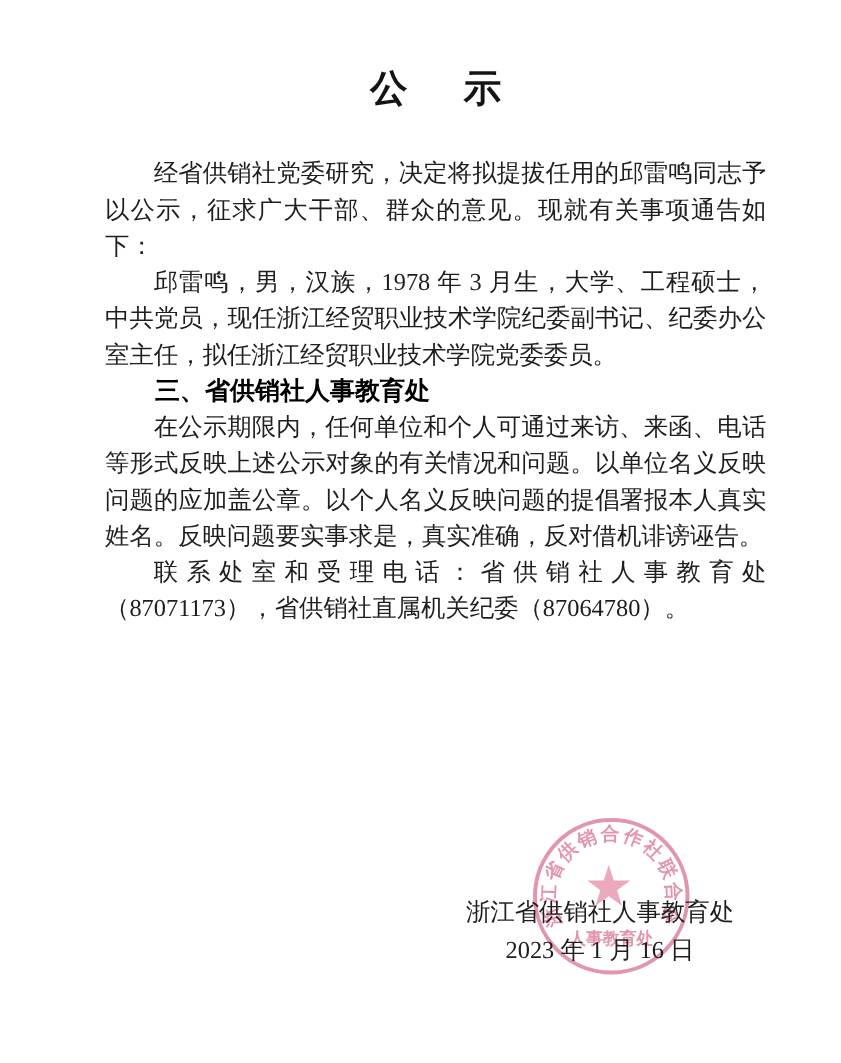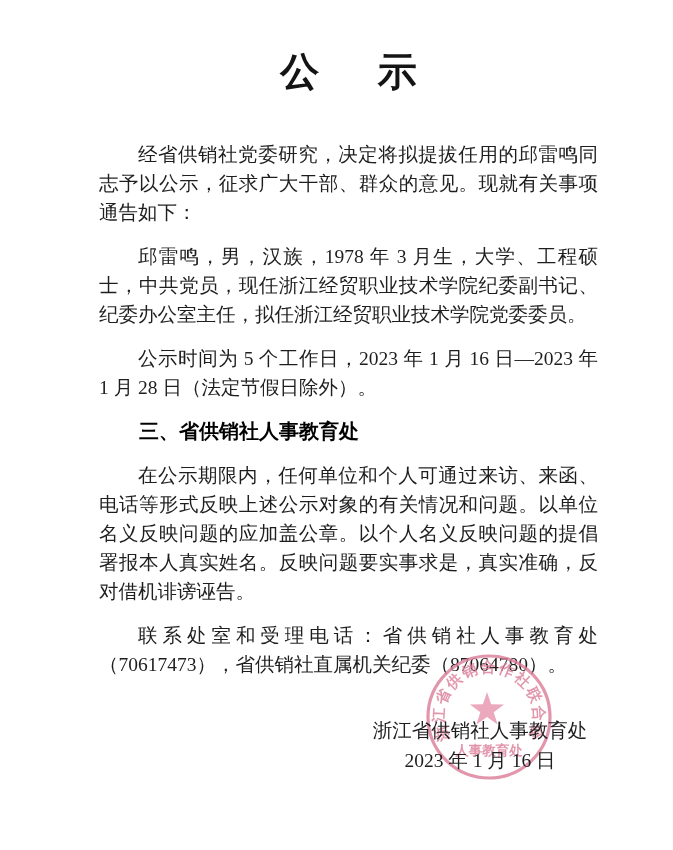--- a/index.html
+++ b/index.html
@@ -12,38 +12,38 @@
     color: #1c1c1c;
     overflow: hidden;
   }
   .doc-title {
     position: absolute;
     top: 50px;
     left: 84px;
     width: 529px;
     margin: 0;
     text-align: center;
-    font-size: 39px;
+    font-size: 30px;
     line-height: 44px;
     font-weight: bold;
     color: #141414;
     font-family: "Liberation Serif", serif;
   }
   .doc-title .title-text {
     letter-spacing: 1.5em;
     margin-right: -1.5em; 
   }
   .doc-body {
     position: absolute;
     left: 84px;
     top: 125px;
     width: 529px;
   }
   .doc-body p {
-    margin: 15px;
+    margin: 0;
     font-size: 19.5px;
     line-height: 29px;
     text-align: justify;
     text-indent: 2em;
     color: #1e1e1e;
   }
   .doc-body p.heading {
     font-family: "Liberation Sans", sans-serif;
     font-weight: bold;
     font-size: 20px;
@@ -76,24 +76,23 @@
 </head>
 <body>
 
 <div class="page">
 
   <h1 class="doc-title"><span class="title-text">公示</span></h1>
 
   <div class="doc-body">
     <p class="body">经省供销社党委研究，决定将拟提拔任用的邱雷鸣同志予以公示，征求广大干部、群众的意见。现就有关事项通告如下：</p>
     <p class="body">邱雷鸣，男，汉族，1978 年 3 月生，大学、工程硕士，中共党员，现任浙江经贸职业技术学院纪委副书记、纪委办公室主任，拟任浙江经贸职业技术学院党委委员。</p>
-    <p class="body">公示时间为 5 个工作日，2023 年 1 月 16 日—2023 年 1 月 28 日（法定节假日除外）。</p>
     <p class="heading">三、省供销社人事教育处</p>
     <p class="body">在公示期限内，任何单位和个人可通过来访、来函、电话等形式反映上述公示对象的有关情况和问题。以单位名义反映问题的应加盖公章。以个人名义反映问题的提倡署报本人真实姓名。反映问题要实事求是，真实准确，反对借机诽谤诬告。</p>
-    <p class="body">联系处室和受理电话：省供销社人事教育处（70617473），省供销社直属机关纪委（87064780）。</p>
+    <p class="body">联系处室和受理电话：省供销社人事教育处（87071173），省供销社直属机关纪委（87064780）。</p>
   </div>
 
   <div class="stamp">
     <svg viewBox="0 0 130 130" xmlns="http://www.w3.org/2000/svg">
       <circle cx="65" cy="65" r="61" fill="none" stroke="#dc7f9b" stroke-width="3.2"></circle>
       <path id="sealArc" d="M 28.1 90.8 A 45 45 0 1 1 101.9 90.8" fill="none"></path>
       <text font-size="15" fill="#dc7f9b" letter-spacing="2" font-family="Liberation Serif, serif" font-weight="bold">
         <textPath href="#sealArc" startOffset="50%" text-anchor="middle">浙江省供销合作社联合会</textPath>
       </text>
       <polygon points="63,40 67.1,52.3 80.1,52.4 69.7,60.2 73.6,72.6 63,65 52.4,72.6 56.3,60.2 45.9,52.4 58.9,52.3" fill="#e896ae"></polygon>

